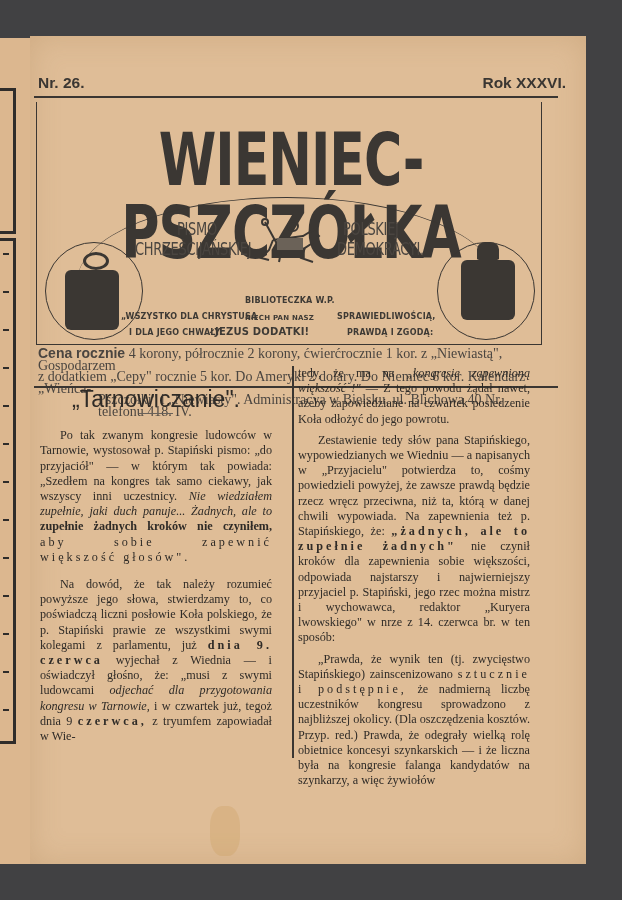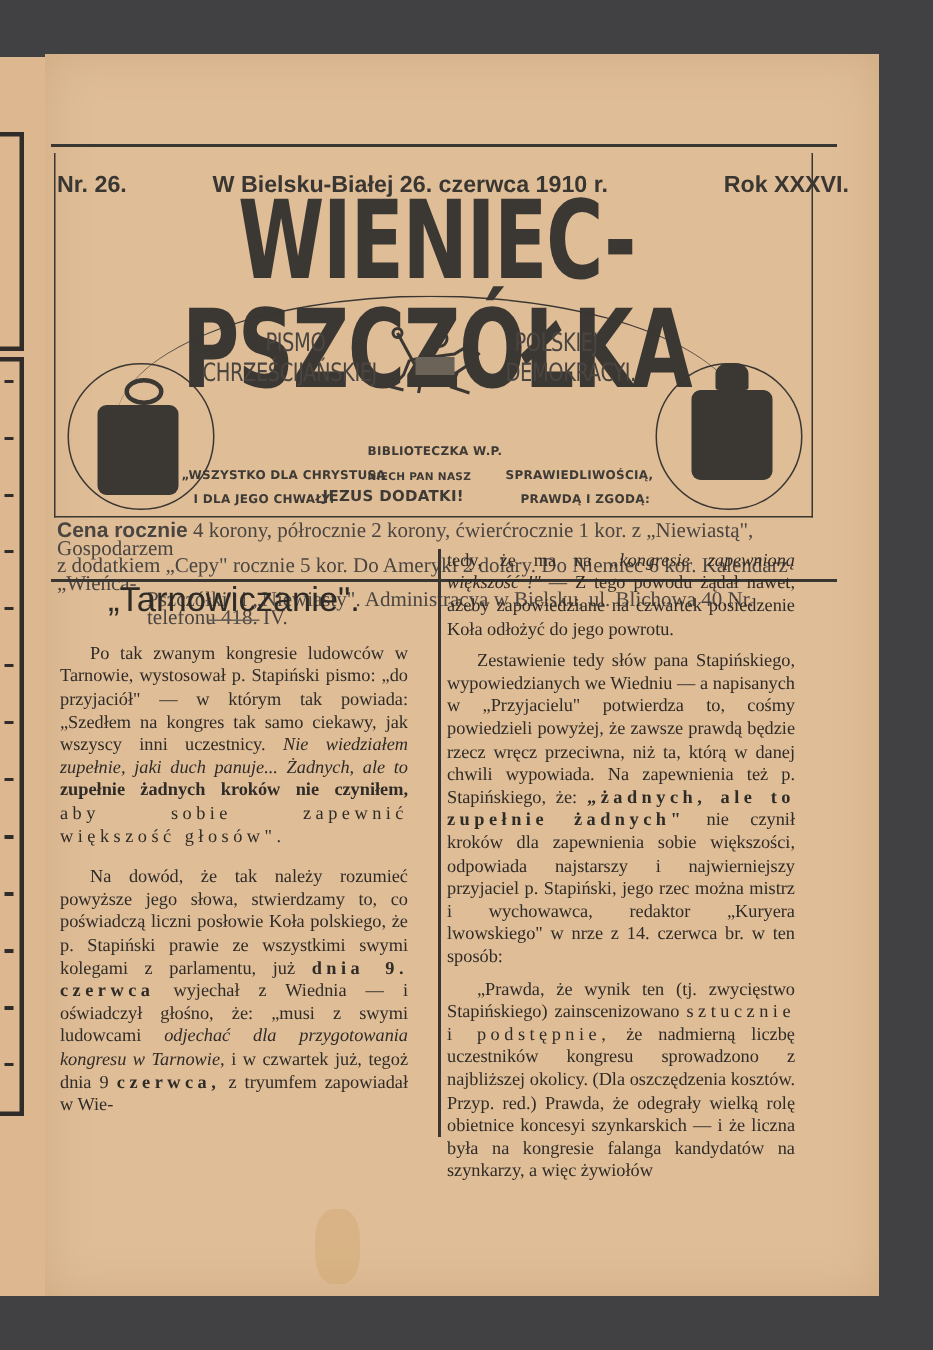--- a/index.html
+++ b/index.html
@@ -3,21 +3,21 @@
 <meta charset="utf-8">
 <style>
   html,body{margin:0;padding:0;}
   body{width:622px;height:900px;background:#414143;position:relative;overflow:hidden;font-family:"Liberation Serif","DejaVu Serif",serif;color:#2e2a25;}
   .left-page{position:absolute;left:0;top:38px;width:30px;height:826px;background:#dcb78f;border-right:1px solid #b89a74;}
   .left-page .frame-a{position:absolute;left:0;top:50px;width:13px;height:140px;border:3px solid #2f2c2a;border-left:none;}
   .left-page .frame-b{position:absolute;left:0;top:200px;width:13px;height:500px;border:3px solid #2f2c2a;border-left:none;}
   .left-page .dots{position:absolute;left:3px;top:215px;width:6px;height:470px;background:repeating-linear-gradient(#2f2c2a 0 2px,transparent 2px 38px);}
   .page{position:absolute;left:30px;top:36px;width:556px;height:828px;background:#dfbd97;box-shadow:inset 0 0 30px rgba(160,120,70,.25);}
   .page::after{content:"";position:absolute;left:180px;top:770px;width:30px;height:50px;background:rgba(200,150,80,.25);border-radius:40%;}
-  .mast{position:absolute;left:8px;top:38px;width:528px;display:flex;justify-content:space-between;font-family:"Liberation Sans","DejaVu Sans",sans-serif;font-weight:bold;font-size:15.5px;color:#3a3632;margin-top:41px;}
+  .mast{position:absolute;left:8px;top:38px;width:528px;display:flex;justify-content:space-between;font-family:"Liberation Sans","DejaVu Sans",sans-serif;font-weight:bold;font-size:15.5px;color:#3a3632;}
   .mast .issue{margin-left:0;}
   .mast .place{margin-left:-20px;}
   .rule-top{position:absolute;left:4px;top:60px;width:524px;height:2px;background:#3a3632;}
   .header-box{position:absolute;left:6px;top:66px;width:504px;height:242px;border-left:1.5px solid #3a3632;border-right:1.5px solid #3a3632;border-bottom:1.5px solid #3a3632;}
   .title{position:absolute;left:14px;top:22px;width:480px;text-align:center;font-family:"DejaVu Sans Condensed","DejaVu Sans",sans-serif;font-weight:bold;font-size:58px;letter-spacing:-1px;color:#3b3733;transform:scaleY(1.25);transform-origin:top;line-height:1;}
   .subtitle{position:absolute;font-family:"DejaVu Sans","Liberation Sans",sans-serif;font-size:13px;color:#4a4540;transform:scaleY(1.3);letter-spacing:-.3px;}
   .arc{position:absolute;border:1.2px solid #3a3632;border-radius:50%;}
   .emblem{position:absolute;background:#3b3733;border-radius:6px;}
   .crown{position:absolute;background:#3b3733;border-radius:40% 40% 10% 10%;}
   .small-caps{position:absolute;font-family:"DejaVu Sans","Liberation Sans",sans-serif;font-size:8px;font-weight:bold;color:#3e3a35;letter-spacing:.2px;white-space:nowrap;}
@@ -43,21 +43,20 @@
 <div class="left-page">
   <div class="frame-a"></div>
   <div class="frame-b"></div>
   <div class="dots"></div>
 </div>
 
 <div class="page">
 
   <div class="mast">
     <span class="issue">Nr. 26.</span>
-    <span class="place">W Bielsku-Białej 26. czerwca 1910 r.</span>
     <span>Rok XXXVI.</span>
   </div>
   <div class="rule-top"></div>
 
   <div class="header-box">
     <div class="title">WIENIEC-PSZCZÓŁKA</div>
 
     <div class="arc" style="left:40px;top:95px;width:420px;height:170px;border-bottom:none;border-left:none;border-right:none;"></div>
     <div class="arc" style="left:8px;top:140px;width:96px;height:96px;"></div>
     <div class="arc" style="left:400px;top:140px;width:96px;height:96px;"></div>

